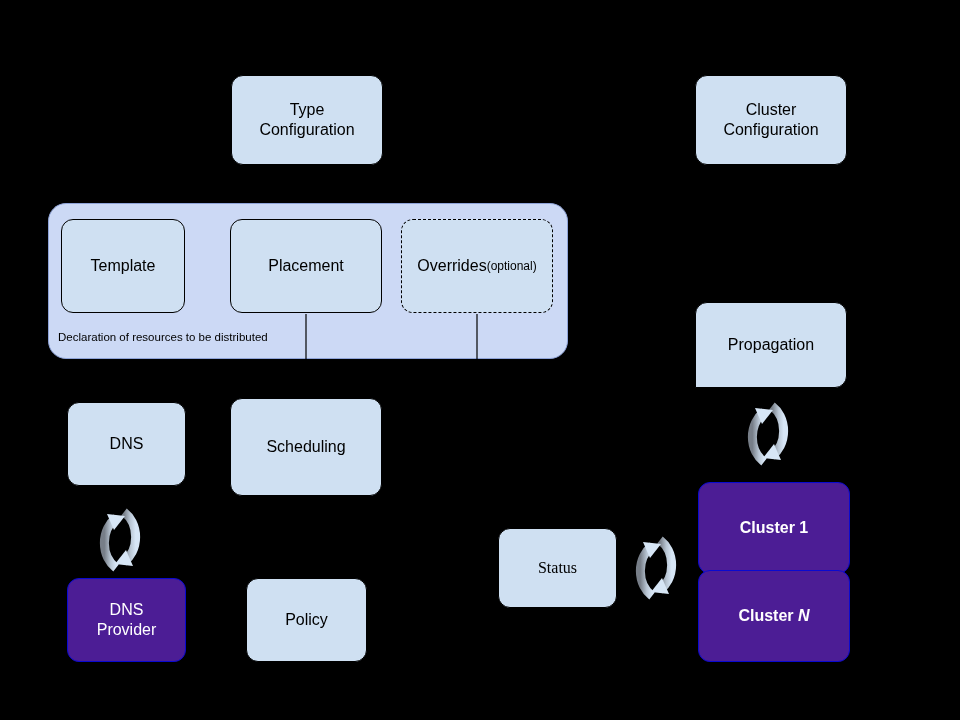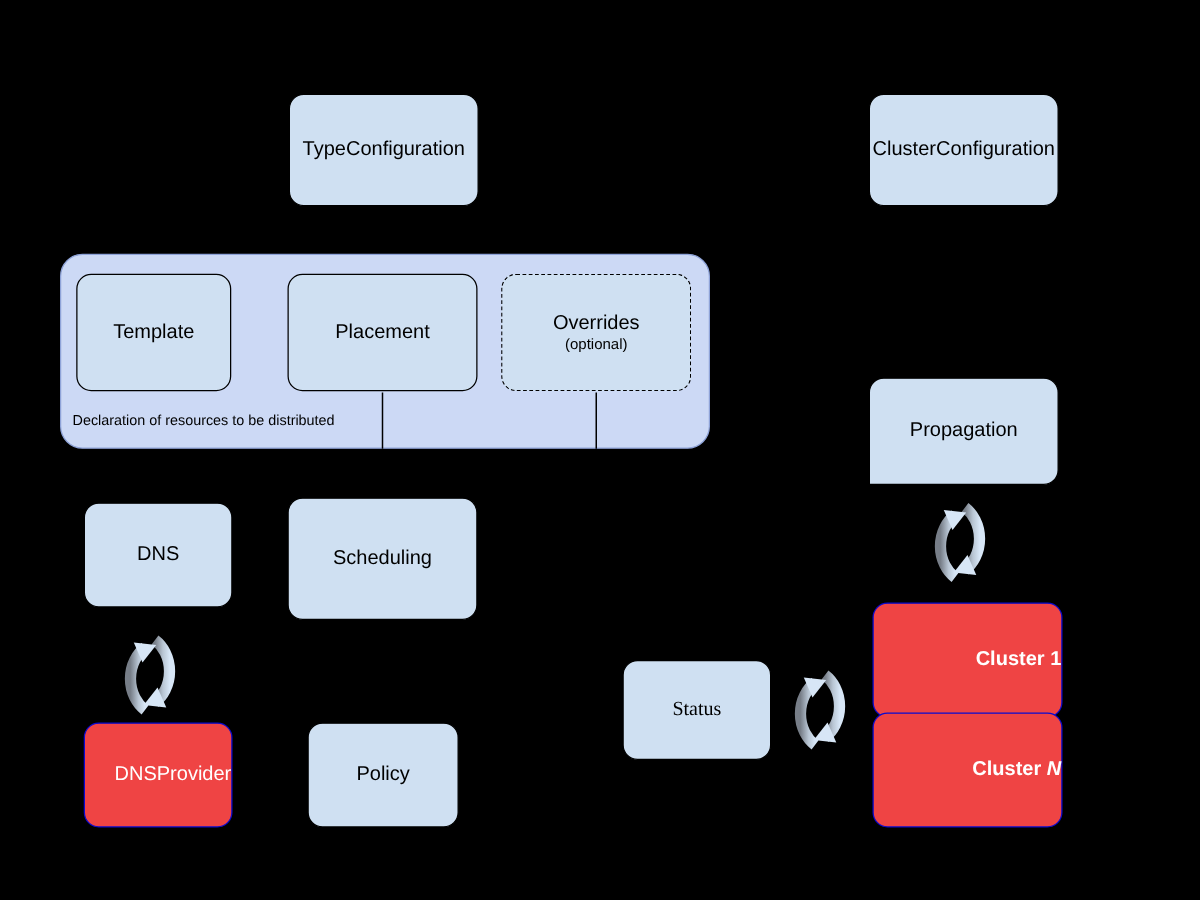--- a/index.html
+++ b/index.html
@@ -1,22 +1,22 @@
 <!DOCTYPE html>
 <html><head>
 <meta charset="utf-8">
 <style>
   html,body{margin:0;padding:0;background:#000;}
   #stage{position:relative;width:960px;height:720px;background:#000;overflow:hidden;
          font-family:"Liberation Sans","DejaVu Sans",sans-serif;}
-  .node{position:absolute;box-sizing:border-box;display:flex;flex-direction:row;
+  .node{position:absolute;box-sizing:border-box;display:flex;flex-direction:column;
         align-items:center;justify-content:center;text-align:center;color:#000;
         font-size:16px;line-height:1.22;}
   .lightbox{background:#cfe0f2;border:1px solid #000;border-radius:12px;}
-  .bluebox{background:#ef4444;border:1px solid #0a0ad0;border-radius:12px;color:#fff;justify-content:flex-end;}
+  .bluebox{background:#4c1d95;border:1px solid #0a0ad0;border-radius:12px;color:#fff;}
   .bluebox.bold{font-weight:bold;}
   .container{position:absolute;box-sizing:border-box;background:#ccd9f5;
              border:1px solid #8ea3d8;border-radius:18px;}
   .dashbox{background:#cfe0f2;border:1px dashed #000;border-radius:12px;}
   .sub{font-size:12px;}
   .caption{position:absolute;font-size:11.5px;color:#000;white-space:nowrap;text-align:center;}
   .italic{font-style:italic;}
   svg.layer{position:absolute;left:0;top:0;width:960px;height:720px;overflow:visible;}
 </style>
 </head>
@@ -99,21 +99,21 @@
 
   <div class="node lightbox" style="left:61px;top:219px;width:124px;height:94px;">
     <span>Template</span>
   </div>
 
   <div class="node lightbox" style="left:230px;top:219px;width:152px;height:94px;">
     <span>Placement</span>
   </div>
 
   <div class="node dashbox" style="left:401px;top:219px;width:152px;height:94px;
-       display:flex;flex-direction:column;align-items:center;justify-content:center;
+       display:flex;flex-direction:row;align-items:center;justify-content:center;
        box-sizing:border-box;font-size:16px;line-height:1.22;color:#000;">
     <span>Overrides</span>
     <span class="sub">(optional)</span>
   </div>
 
   <div class="node lightbox" style="left:67px;top:402px;width:119px;height:84px;">
     <span>DNS</span>
   </div>
 
   <div class="node lightbox" style="left:230px;top:398px;width:152px;height:98px;">

